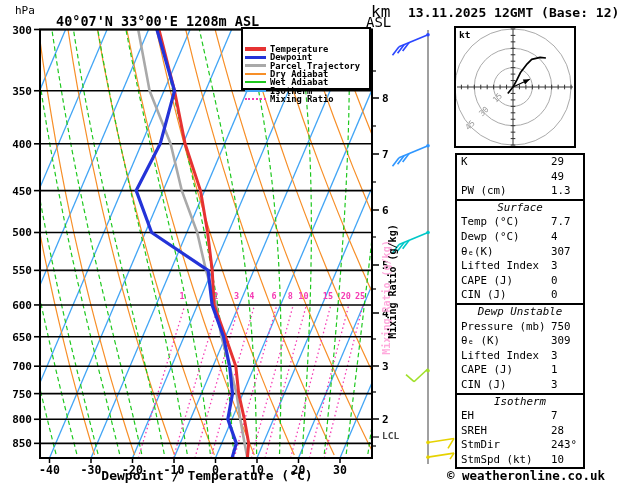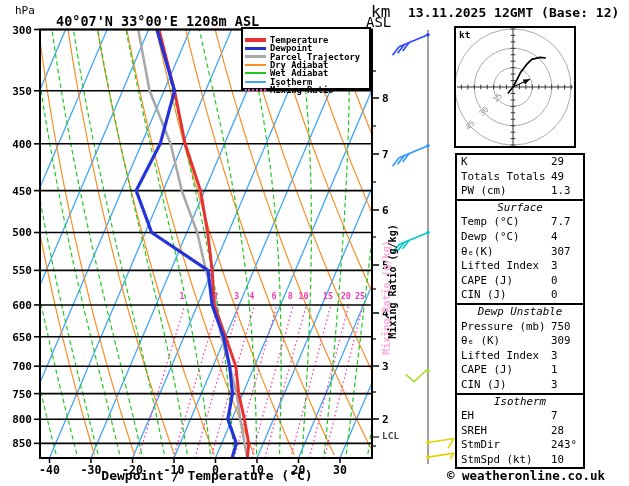--- a/index.html
+++ b/index.html
@@ -14,21 +14,21 @@
   .t-date{left:408px;top:5px;font-size:13px;font-weight:bold;}
   .t-xlabel{left:40px;top:468px;width:334px;text-align:center;font-size:13px;font-weight:bold;}
   .t-copy{left:447px;top:468px;font-size:12.5px;font-weight:bold;}
   .t-lcl{left:382px;top:430px;font-size:9.5px;font-weight:bold;color:#444;}
   .t-kt{left:459px;top:29px;font-size:9.5px;font-weight:bold;}
   .mixlabel{position:absolute;width:170px;text-align:center;transform:rotate(-90deg);
             font-size:10px;font-weight:bold;}
   .mix-black{left:307px;top:276px;color:#000;}
   .mix-pink{left:301px;top:292px;color:#ffaadd;}
   #legend{position:absolute;left:241px;top:27px;width:130px;height:63px;background:#fff;
-          border:2px solid #000;box-sizing:border-box;padding:7px 0 0 2px;}
+          border:2px solid #000;box-sizing:border-box;padding:16px 0 0 2px;}
   .lg-row{display:flex;align-items:center;height:8.3px;}
   .lg-mark{width:21px;margin-right:4px;flex:0 0 21px;}
   .lg-label{font-size:8.8px;font-weight:bold;line-height:8px;}
   #panel{position:absolute;left:455px;top:153px;width:130px;background:#fff;
          border:2px solid #000;box-sizing:border-box;font-size:10.8px;}
   .pn-section{border-top:2px solid #000;}
   .pn-section:first-child{border-top:none;}
   .pn-row{position:relative;height:14.6px;line-height:14.6px;}
   .pn-head{text-align:center;font-style:italic;}
   .pn-label{position:absolute;left:4px;}
@@ -336,21 +336,20 @@
   <div class="abs t-lcl">LCL</div>
   <div class="abs t-kt">kt</div>
 
   <div id="panel">
       <div class="pn-section">
         <div class="pn-row">
           <span class="pn-label">K</span>
           <span class="pn-value">29</span>
         </div>
         <div class="pn-row">
-          <span class="pn-label">Totals Totals</span>
           <span class="pn-value">49</span>
         </div>
         <div class="pn-row">
           <span class="pn-label">PW (cm)</span>
           <span class="pn-value">1.3</span>
         </div>
       </div>
       <div class="pn-section">
         <div class="pn-row pn-head">Surface</div>
         <div class="pn-row">

